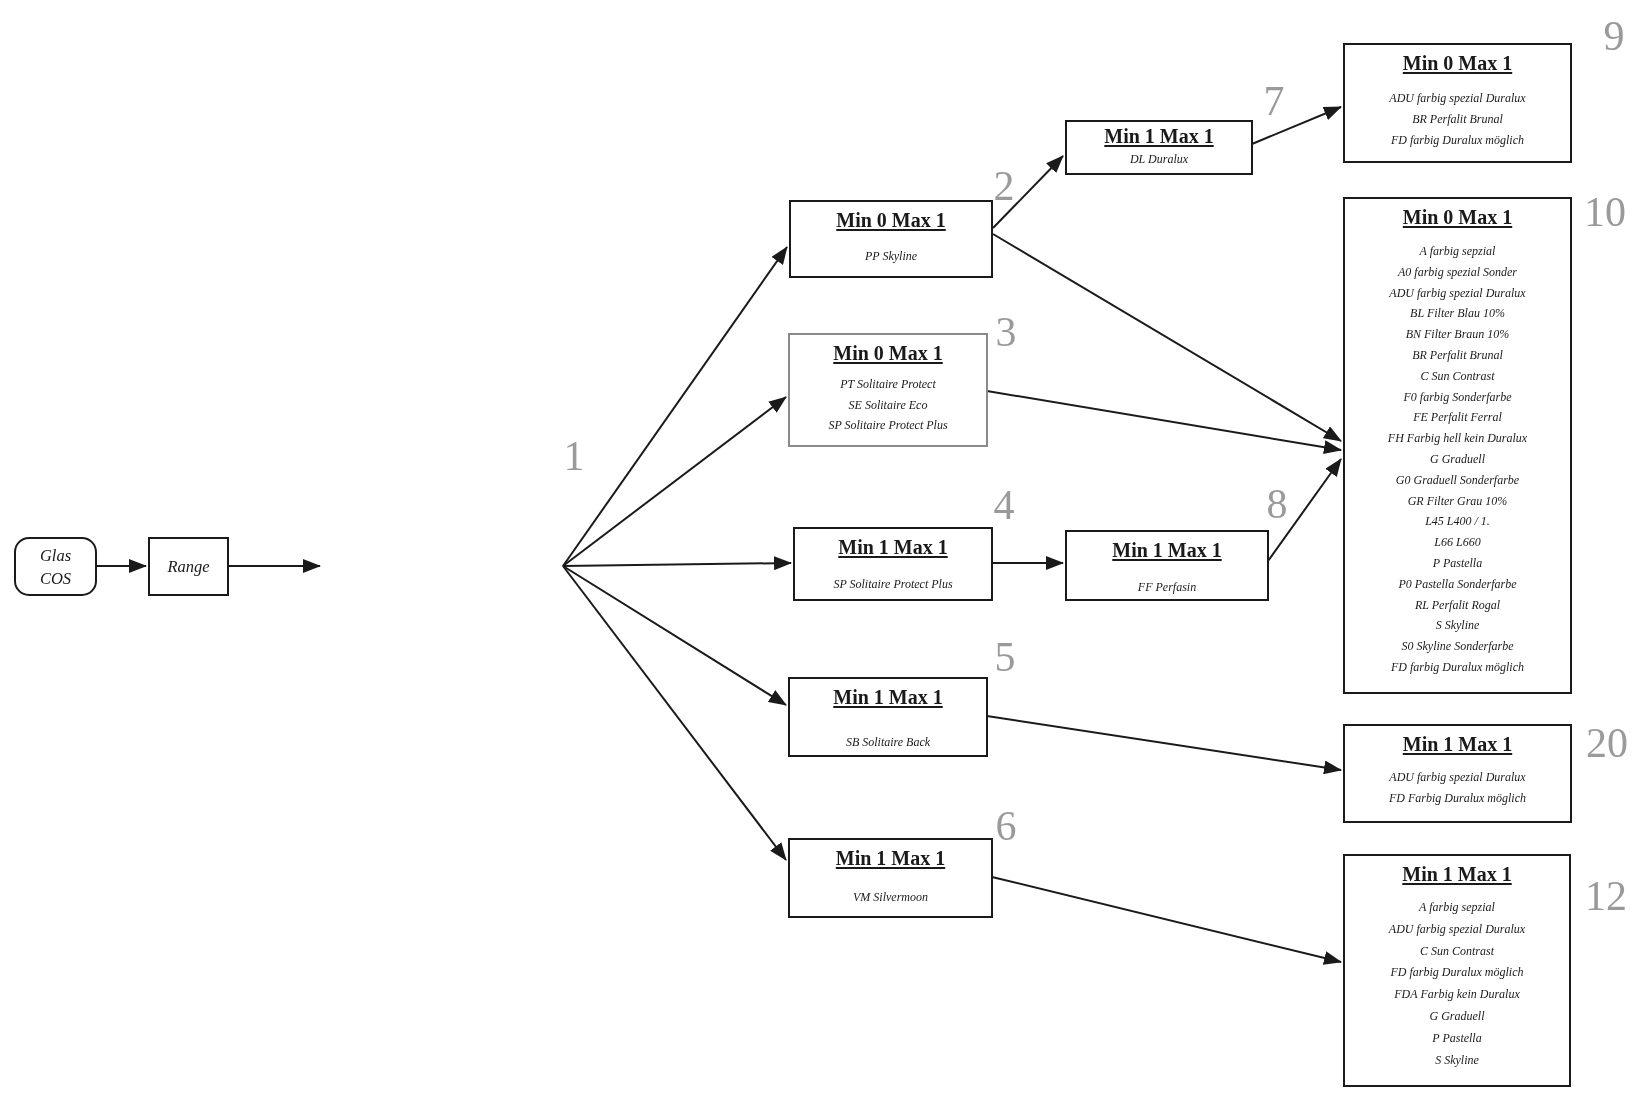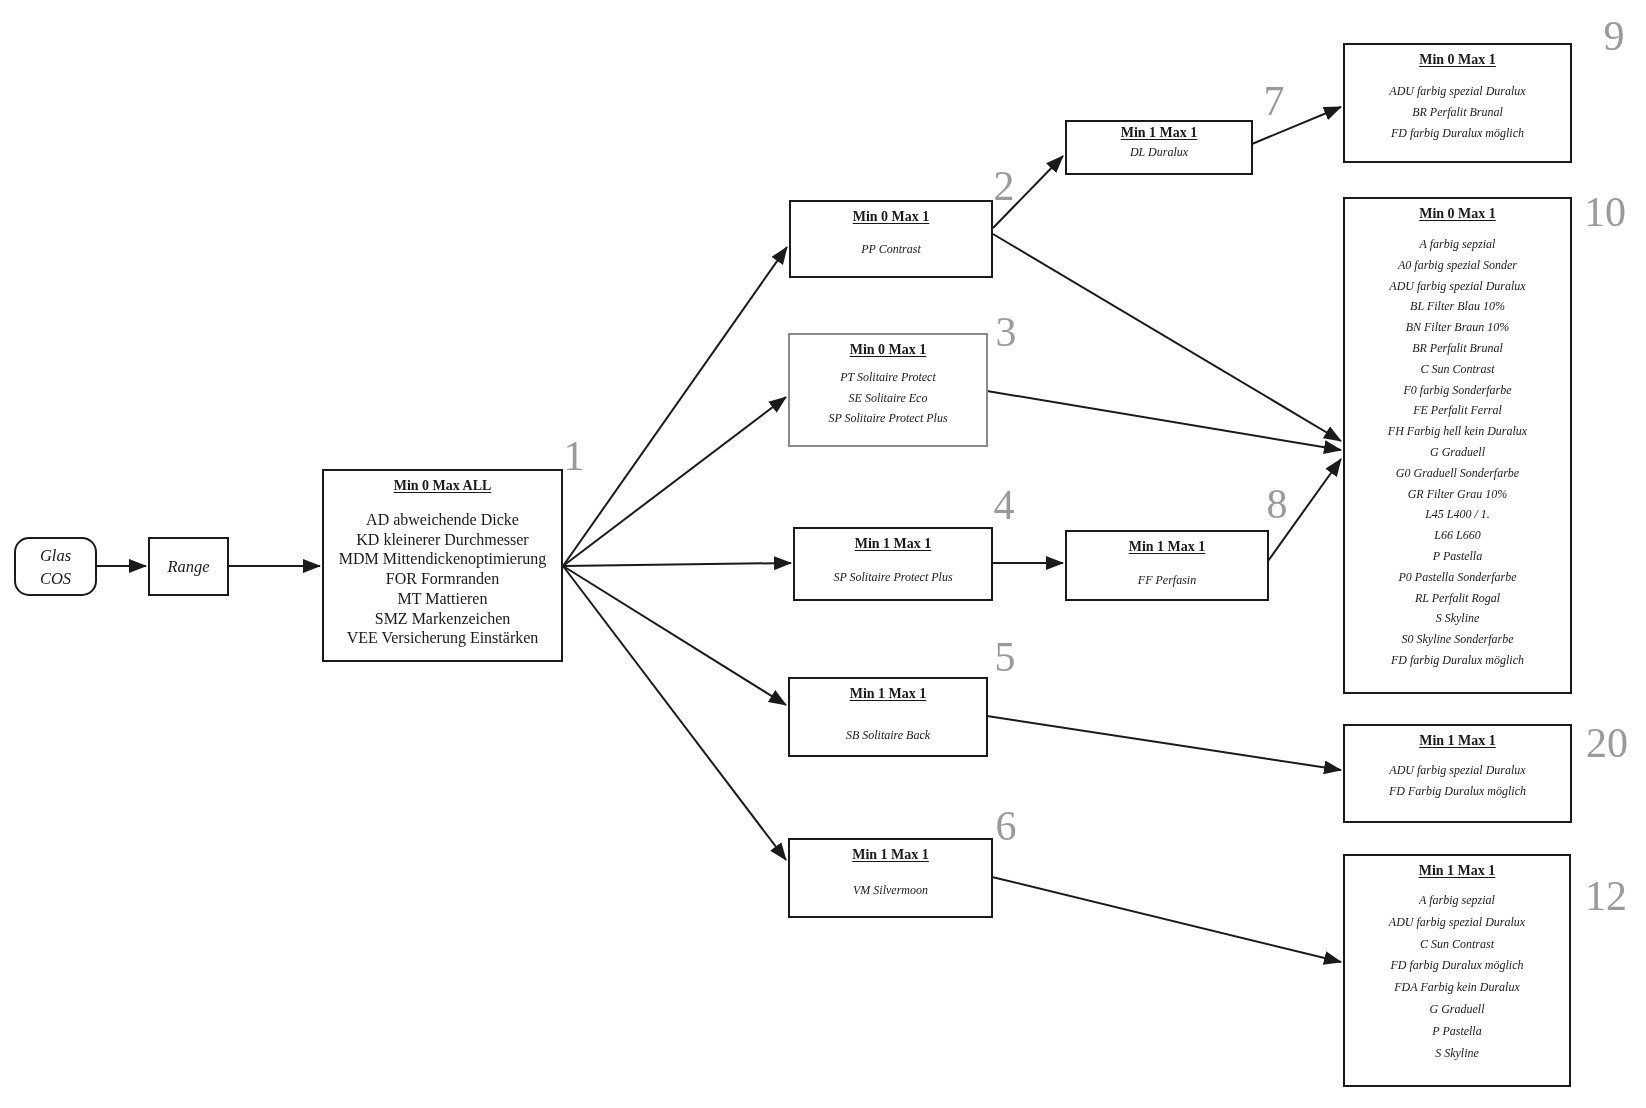--- a/index.html
+++ b/index.html
@@ -14,21 +14,21 @@
   .node{
     position:absolute;
     box-sizing:border-box;
     background:#ffffff;
     border:2px solid #1a1a1a;
     display:flex;flex-direction:column;align-items:center;
     color:#1a1a1a;
   }
   .node-header{
     font-weight:bold;
-    font-size:14px;
+    font-size:20px;
     text-decoration:underline;
     text-underline-offset:2px;
     margin-top:7px;
     white-space:pre;
   }
   .node-items{
     font-style:italic;
     font-size:12px;
     line-height:21px;
     text-align:center;
@@ -92,35 +92,25 @@
 
   <div class="node n-glas plain" style="left:14px;top:537px;width:83px;height:59px;border-radius:15px;">
     <div class="node-items">Glas
 COS</div>
   </div>
 
   <div class="node n-range plain" style="left:148px;top:537px;width:81px;height:59px;">
     <div class="node-items">Range</div>
   </div>
 
-  <div class="node n1" style="left:322px;top:469px;width:241px;height:193px;">
-    <div class="node-header">Min 0 Max ALL</div>
-    <div class="node-items">AD abweichende Dicke
-KD kleinerer Durchmesser
-MDM Mittendickenoptimierung
-FOR Formranden
-MT Mattieren
-SMZ Markenzeichen
-VEE Versicherung Einstärken</div>
-  </div>
   <div class="num" style="left:574px;top:456px;">1</div>
 
   <div class="node n2" style="left:789px;top:200px;width:204px;height:78px;">
     <div class="node-header">Min 0 Max 1</div>
-    <div class="node-items">PP Contrast</div>
+    <div class="node-items">PP Skyline</div>
   </div>
   <div class="num" style="left:1004px;top:186px;">2</div>
 
   <div class="node n3" style="left:788px;top:333px;width:200px;height:114px;">
     <div class="node-header">Min 0 Max 1</div>
     <div class="node-items">PT Solitaire Protect
 SE Solitaire Eco
 SP Solitaire Protect Plus</div>
   </div>
   <div class="num" style="left:1006px;top:332px;">3</div>

